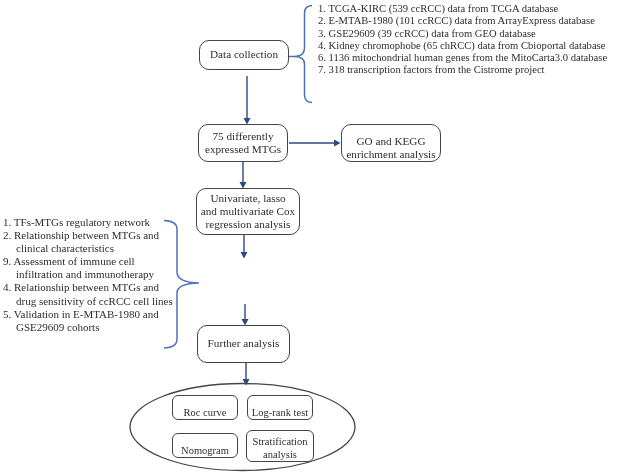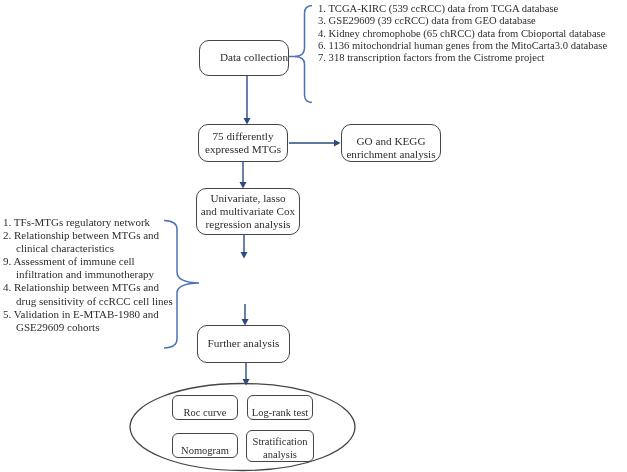--- a/index.html
+++ b/index.html
@@ -24,21 +24,21 @@
   }
   .node.small{border-radius:6px; font-size:10.5px; white-space:pre-line;align-items:flex-end;}
   .list{
     position:absolute; z-index:2; margin:0; padding:0; list-style:none;
     color:var(--text);
   }
   .list li{white-space:pre; padding-left:13px; text-indent:-13px;}
   .list-right{left:318px; top:3px; width:306px; font-size:10.6px; line-height:12.3px;}
   .list-left{left:3px; top:216px; width:195px; font-size:11px; line-height:13.1px;}
   
-  #box-data-collection{left:199px; top:40px; width:90px; height:36px;justify-content:flex-end;}
+  #box-data-collection{left:199px; top:40px; width:90px; height:30px;}
   #box-degs{left:198px; top:124px; width:90px; height:38px;}
   #box-go-kegg{left:341px; top:124px; width:100px; height:38px;align-items:flex-end;}
   #box-cox{left:196px; top:188px; width:104px; height:47px;}
   #box-integrated{left:200px; top:258px; width:91px; height:46px;}
   #box-further{left:197px; top:325px; width:93px; height:38px;}
   #box-roc{left:172px; top:395px; width:66px; height:25px;}
   #box-logrank{left:247px; top:395px; width:66px; height:25px;}
   #box-nomogram{left:172px; top:433px; width:66px; height:25px;}
   #box-strat{left:246px; top:430px; width:68px; height:32px;}
 </style>
@@ -115,20 +115,21 @@
   <div class="node small" id="box-nomogram">
     <span>Nomogram</span>
   </div>
   <div class="node small" id="box-strat">
     <span>Stratification
 analysis</span>
   </div>
 
   <ul class="list list-right">
     <li>1. TCGA-KIRC (539 ccRCC) data from TCGA database</li>
+    <li>2. E-MTAB-1980 (101 ccRCC) data from ArrayExpress database</li>
     <li>3. GSE29609 (39 ccRCC) data from GEO database</li>
     <li>4. Kidney chromophobe (65 chRCC) data from Cbioportal database</li>
     <li>6. 1136 mitochondrial human genes from the MitoCarta3.0 database</li>
     <li>7. 318 transcription factors from the Cistrome project</li>
   </ul>
 
   <ul class="list list-left">
     <li>1. TFs-MTGs regulatory network</li>
     <li>2. Relationship between MTGs and
 clinical characteristics</li>

